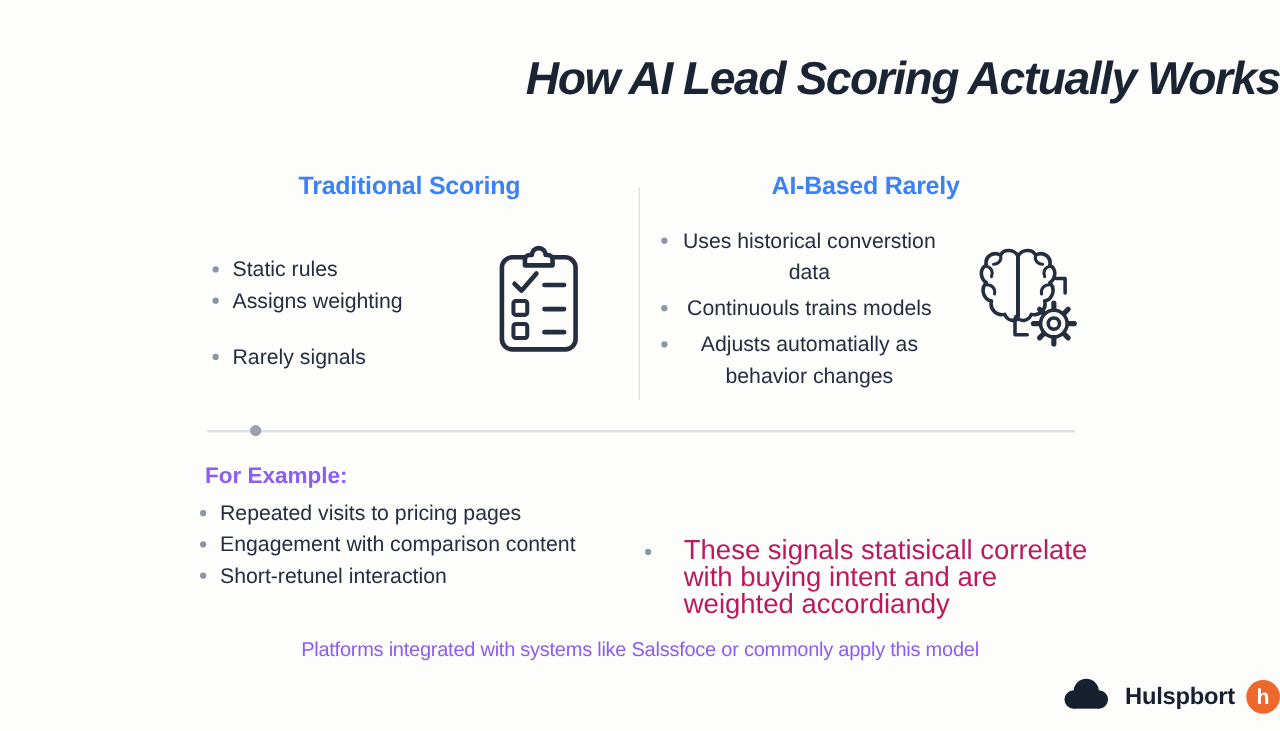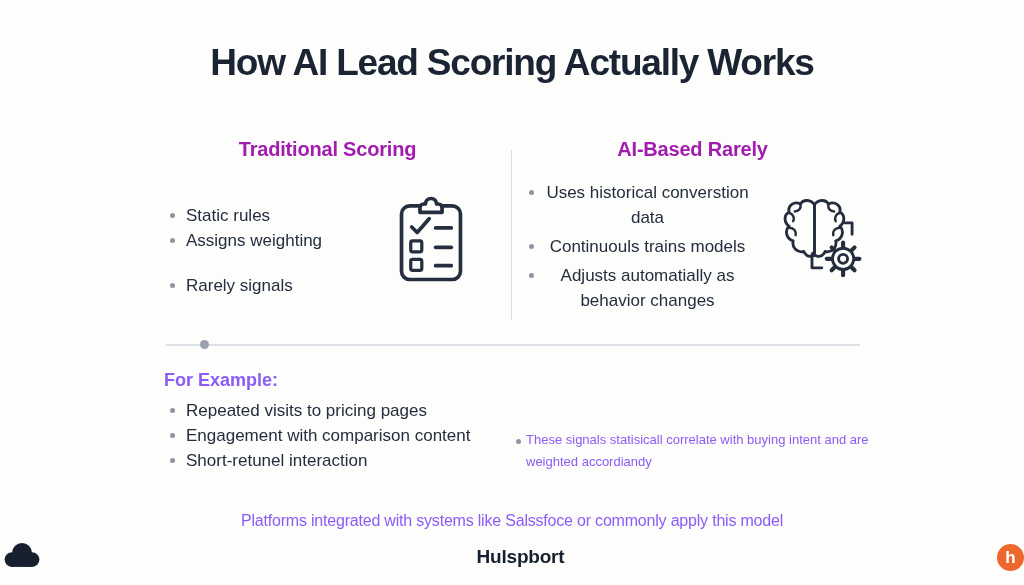--- a/index.html
+++ b/index.html
@@ -5,26 +5,26 @@
   html,body{margin:0;padding:0;}
   #canvas{
     position:relative; width:1024px; height:585px;
     background:#fdfdfc; overflow:hidden;
     font-family:"Liberation Sans","DejaVu Sans",sans-serif;
     color:#222c3c;
   }
   .abs{position:absolute;}
   
   .title{
-    top:42px; left:0; width:100%; text-align:center;
-    font-size:37px; font-weight:bold; letter-spacing:-1.2px; color:#1a2433;
+    top:42px; left:0; width:100%; text-align:right;
+    font-size:37px; font-weight:bold; letter-spacing:-1.2px; color:#1a2433;font-style:italic;
   }
   
   .col-header{
-    font-size:20px; font-weight:bold; letter-spacing:-0.2px; color:#a21caf;
+    font-size:20px; font-weight:bold; letter-spacing:-0.2px; color:#3b82f6;
     text-align:center;
   }
   .col-header.left{ top:138px; left:150px; width:355px; }
   .col-header.right{ top:138px; left:545px; width:295px; }
   
   ul.blist{ list-style:none; margin:0; padding:0 0 0 18px; }
   ul.blist li{
     position:relative; font-size:17px; color:#242e3e; line-height:25px;
   }
   ul.blist li::before{
@@ -38,37 +38,37 @@
   .right-list li::before{ top:8px; }
   
   .v-divider{ top:150px; left:511px; width:1px; height:170px; background:#d9dce1; }
   .h-divider{ top:344px; left:166px; width:694px; height:2px; background:#dcdfe3; }
   .divider-dot{ top:340px; left:200px; width:9px; height:9px; border-radius:50%; background:#9aa0ac; }
   
   .clipboard-wrap{ top:192px; left:396px; }
   .brain-wrap{ top:194px; left:776px; }
   
   .example-heading{ top:370px; left:164px; font-size:18px; font-weight:bold; color:#8b5cf6; }
-  .example-list{ top:398px; left:168px; width:340px; }
+  .example-list{ top:398px; left:158px; width:340px; }
   .example-note{ top:429px; left:516px; width:360px; }
   .example-note .note-text{
-    margin-left:10px; font-size:13px; line-height:21.5px; color:#8b5cf6;
+    margin-left:31px; font-size:22px; line-height:21.5px; color:#be185d;
   }
   .example-note::before{
     content:""; position:absolute; left:0; top:10px;
     width:5px; height:5px; border-radius:50%; background:#8e96a4;
   }
   
   .statement{
     top:512px; left:0; width:100%; text-align:center;
     font-size:16px; color:#8b5cf6; letter-spacing:-0.2px;
   }
   .footer-logo{
     top:540px; left:0; width:100%;
-    display:flex; align-items:center; justify-content:space-between; gap:9px;
+    display:flex; align-items:center; justify-content:flex-end; gap:9px;
   }
   .brand-name{ font-size:19px; font-weight:bold; color:#16202e; letter-spacing:-0.2px; }
   .badge{
     width:27px; height:27px; border-radius:50%;
     display:flex; align-items:center; justify-content:center;
     color:#ffffff; font-weight:bold; font-size:17px; line-height:1;
   }
 </style>
 </head>
 <body>

